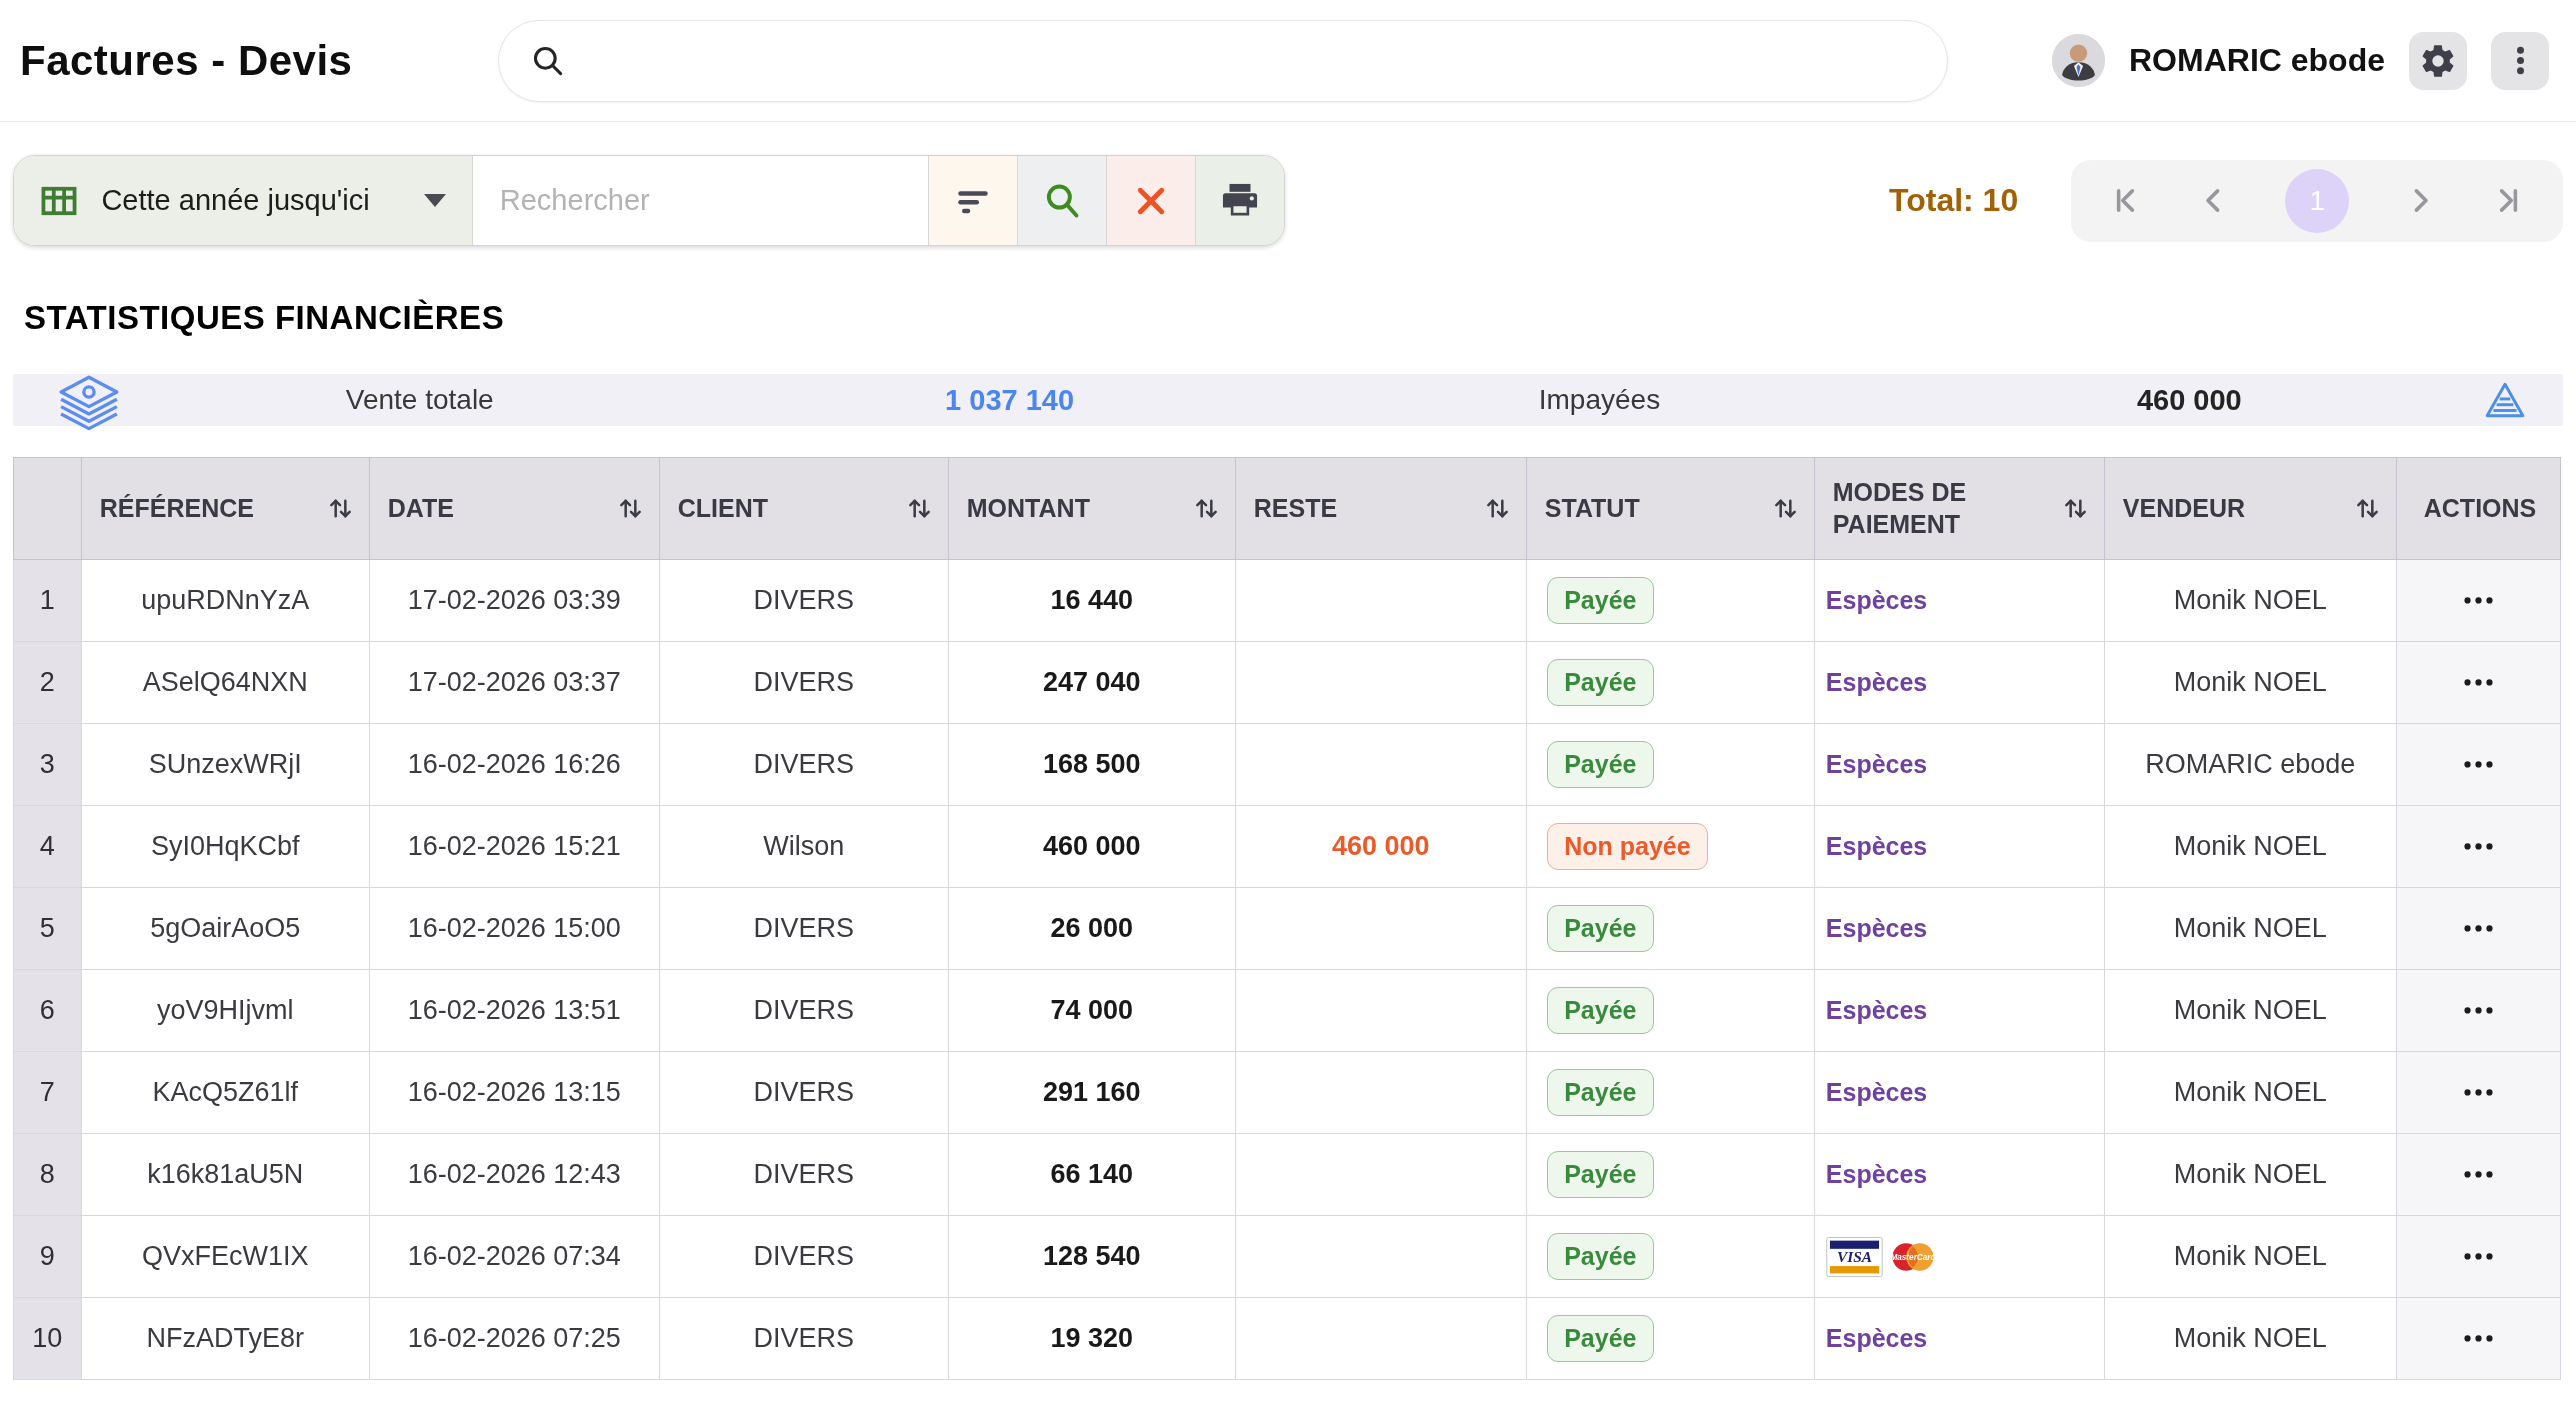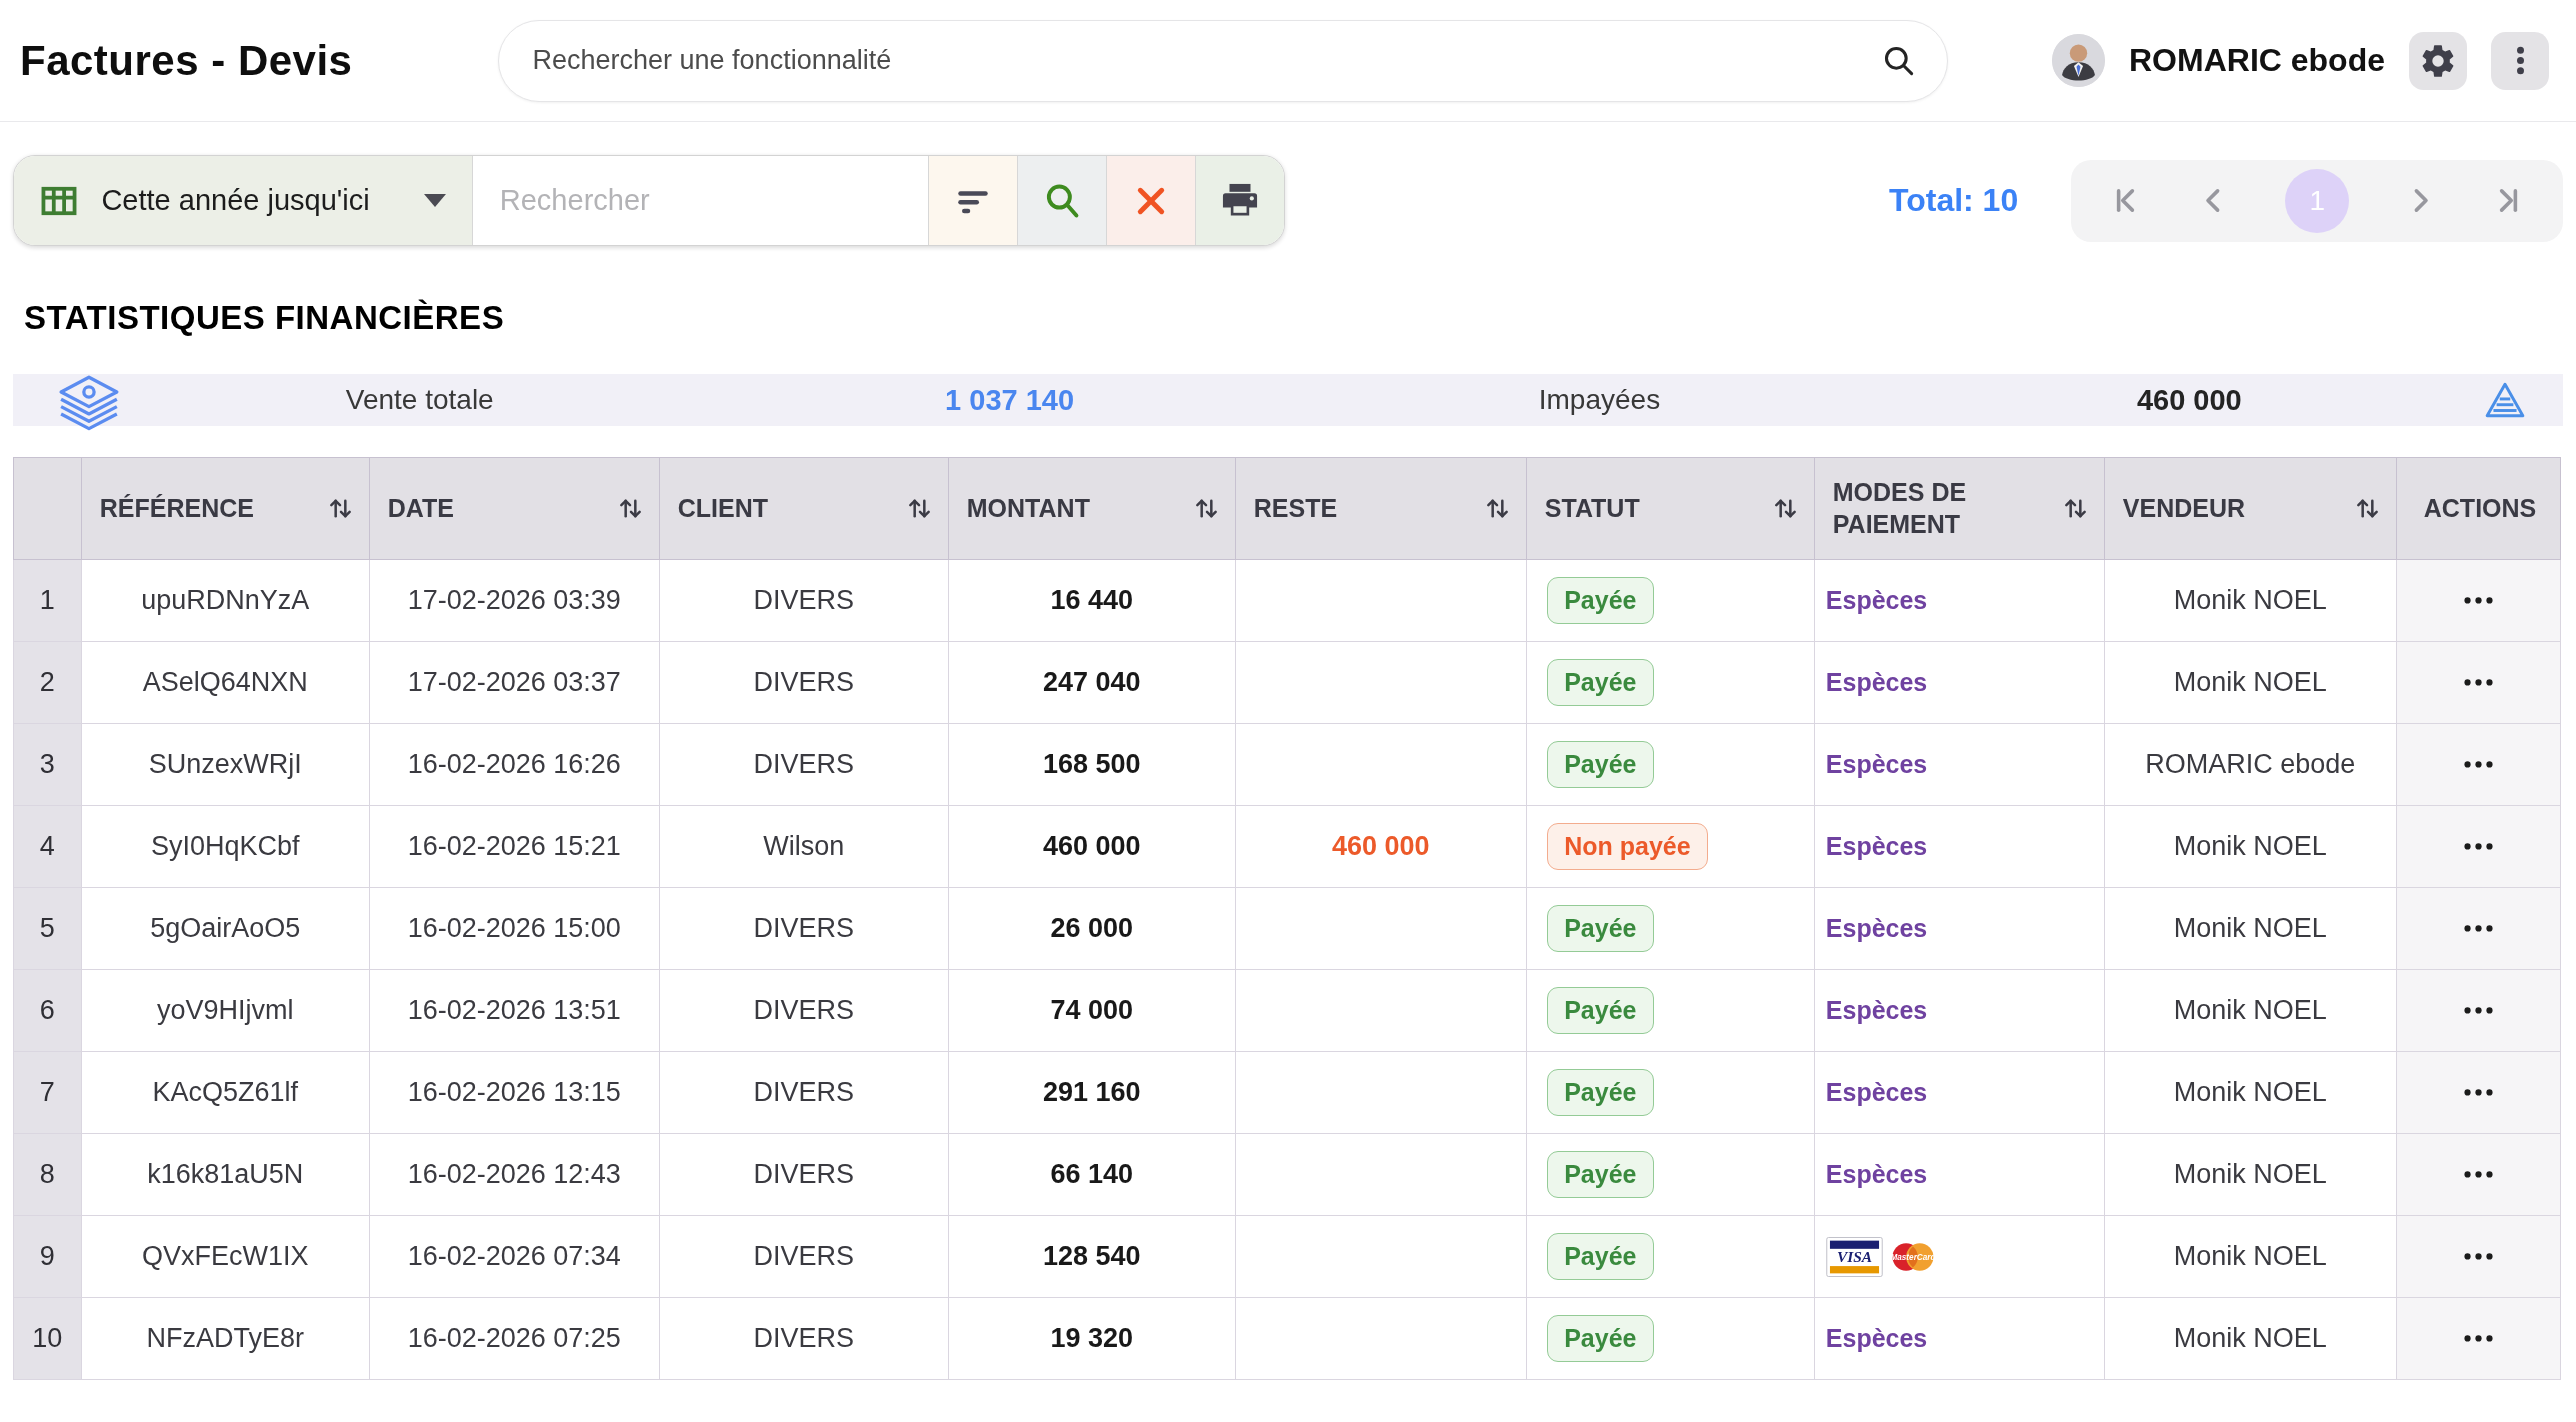--- a/index.html
+++ b/index.html
@@ -40,21 +40,21 @@
   .seg-input input { width:100%; border:none; outline:none; font-size:29px; padding:0 27px;
                      font-family:inherit; color:#333; background:transparent; }
   .seg-input input::placeholder { color:#b3b3b6; }
   .seg-btn { width:89px; justify-content:center; }
   .seg-filter { background:#fdf7ee; }
   .seg-search { background:#edeff0; }
   .seg-clear  { background:#fbeeea; }
   .seg-print  { background:#eaf0e7; }
 
   .pager-zone { margin-left:auto; display:flex; align-items:center; gap:53px; }
-  .total { font-size:32px; font-weight:700; color:#3b82f6; white-space:nowrap; }
+  .total { font-size:32px; font-weight:700; color:#a16207; white-space:nowrap; }
   .pager { background:#f3f3f4; border-radius:20px; height:82px; display:flex; align-items:center;
            padding:0 38px; gap:55px; }
   .pager button { border:none; background:transparent; padding:0; cursor:pointer; }
   .page-pill { width:64px; height:64px; border-radius:50%; background:var(--page-pill-bg);
                color:#fff; font-size:28px; display:flex; align-items:center; justify-content:center; }
 
   
   .stats-heading { margin:53px 0 0 24px; font-size:33px; font-weight:700; color:#000000; letter-spacing:0.5px; }
   .stats-row { margin:37px 12.8px 0 12.8px; height:52px; background:#f1f0f7; display:flex;
                align-items:center; padding:0 37px; }
@@ -85,21 +85,20 @@
   .badge-paid { color:var(--paid-green); background:var(--paid-green-bg); border:1.8px solid var(--paid-green-border); }
   .badge-unpaid { color:var(--unpaid-orange); background:var(--unpaid-orange-bg); border:1.8px solid var(--unpaid-orange-border);text-align:center; }
 </style>
 </head>
 <body>
 
 <header class="topbar">
   <h1 class="page-title">Factures - Devis</h1>
 
   <div class="global-search">
-    <input type="text" placeholder="Rechercher une fonctionnalité" style="">
     <span>
       <svg width="35" height="35" viewBox="0 0 32 32" fill="none" stroke="#242424" stroke-width="2.8" stroke-linecap="round">
         <circle cx="14" cy="14" r="9"></circle>
           <line x1="21" y1="21" x2="28" y2="28"></line>
       </svg>
     </span>
   </div>
 
   <div class="user-cluster">
     <button class="avatar">

